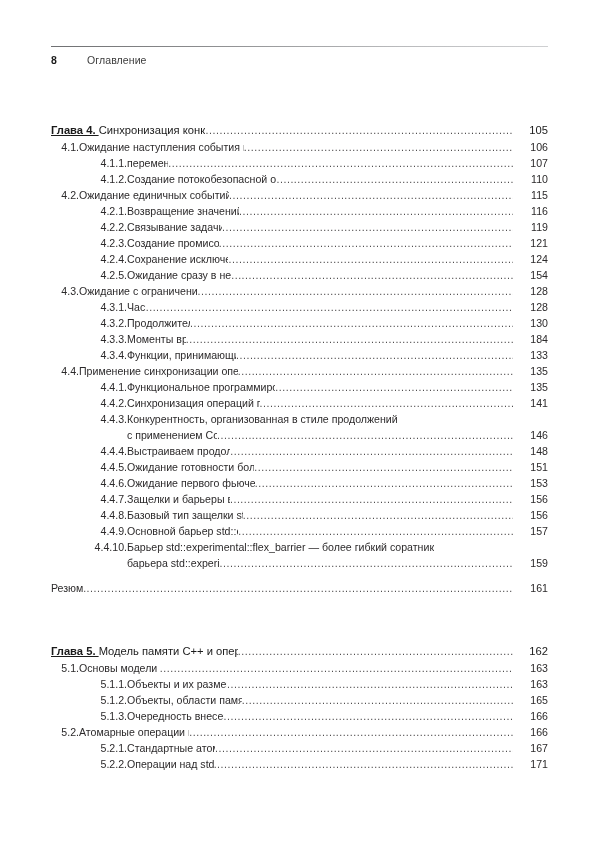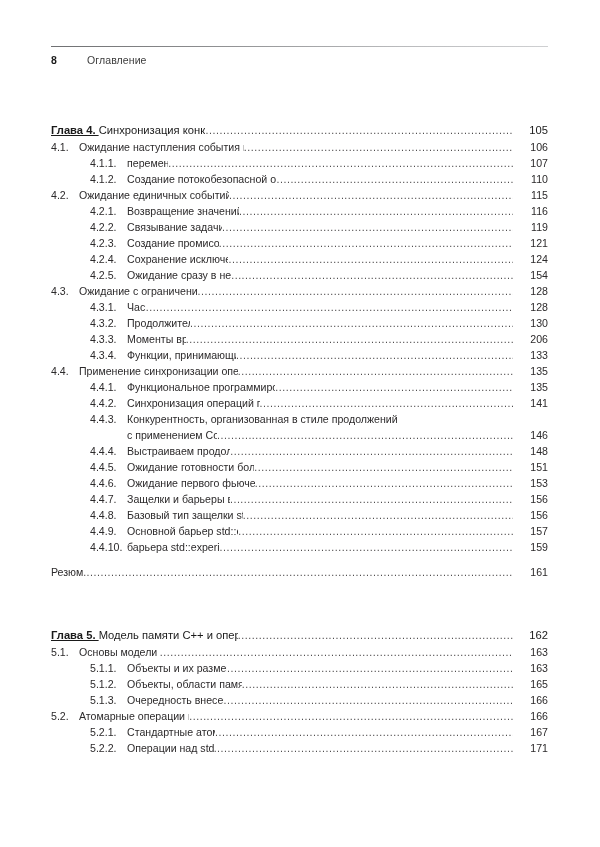--- a/index.html
+++ b/index.html
@@ -68,21 +68,21 @@
     align-items: flex-start;
     font-size: 10.6px;
     line-height: 16px;
     color: #2c2a2b;
     white-space: nowrap;
   }
 
   
   .num {
     flex: none;
-    text-align: left;
+    text-align: right;
     color: #2c2a2b;
   }
 
   
   .body-col {
     flex: 1 1 auto;
     min-width: 0;
     display: block;
   }
 
@@ -299,21 +299,21 @@
             <span class="pageno">130</span>
           </div>
         </div>
       </div>
       <div class="entry lvl-sub">
         <span class="num">4.3.3.</span>
         <div class="body-col">
           <div class="row">
             <span class="label">Моменты времени</span>
             <span class="leader"></span>
-            <span class="pageno">206</span>
+            <span class="pageno">184</span>
           </div>
         </div>
       </div>
       <div class="entry lvl-sub">
         <span class="num">4.3.4.</span>
         <div class="body-col">
           <div class="row">
             <span class="label">Функции, принимающие сроки ожидания</span>
             <span class="leader"></span>
             <span class="pageno">133</span>
@@ -419,20 +419,23 @@
           <div class="row">
             <span class="label">Основной барьер std::experimental::barrier</span>
             <span class="leader"></span>
             <span class="pageno">157</span>
           </div>
         </div>
       </div>
       <div class="entry lvl-sub">
         <span class="num">4.4.10.</span>
         <div class="body-col">
+          <div class="row">
+            <span class="label">Барьер std::experimental::flex_barrier — более гибкий соратник</span>
+          </div>
           <div class="row">
             <span class="label">барьера std::experimental::barrier</span>
             <span class="leader"></span>
             <span class="pageno">159</span>
           </div>
         </div>
       </div>
       <div style="height: 9px;"></div>
       <div class="entry lvl-plain">
         <span class="num"></span>

